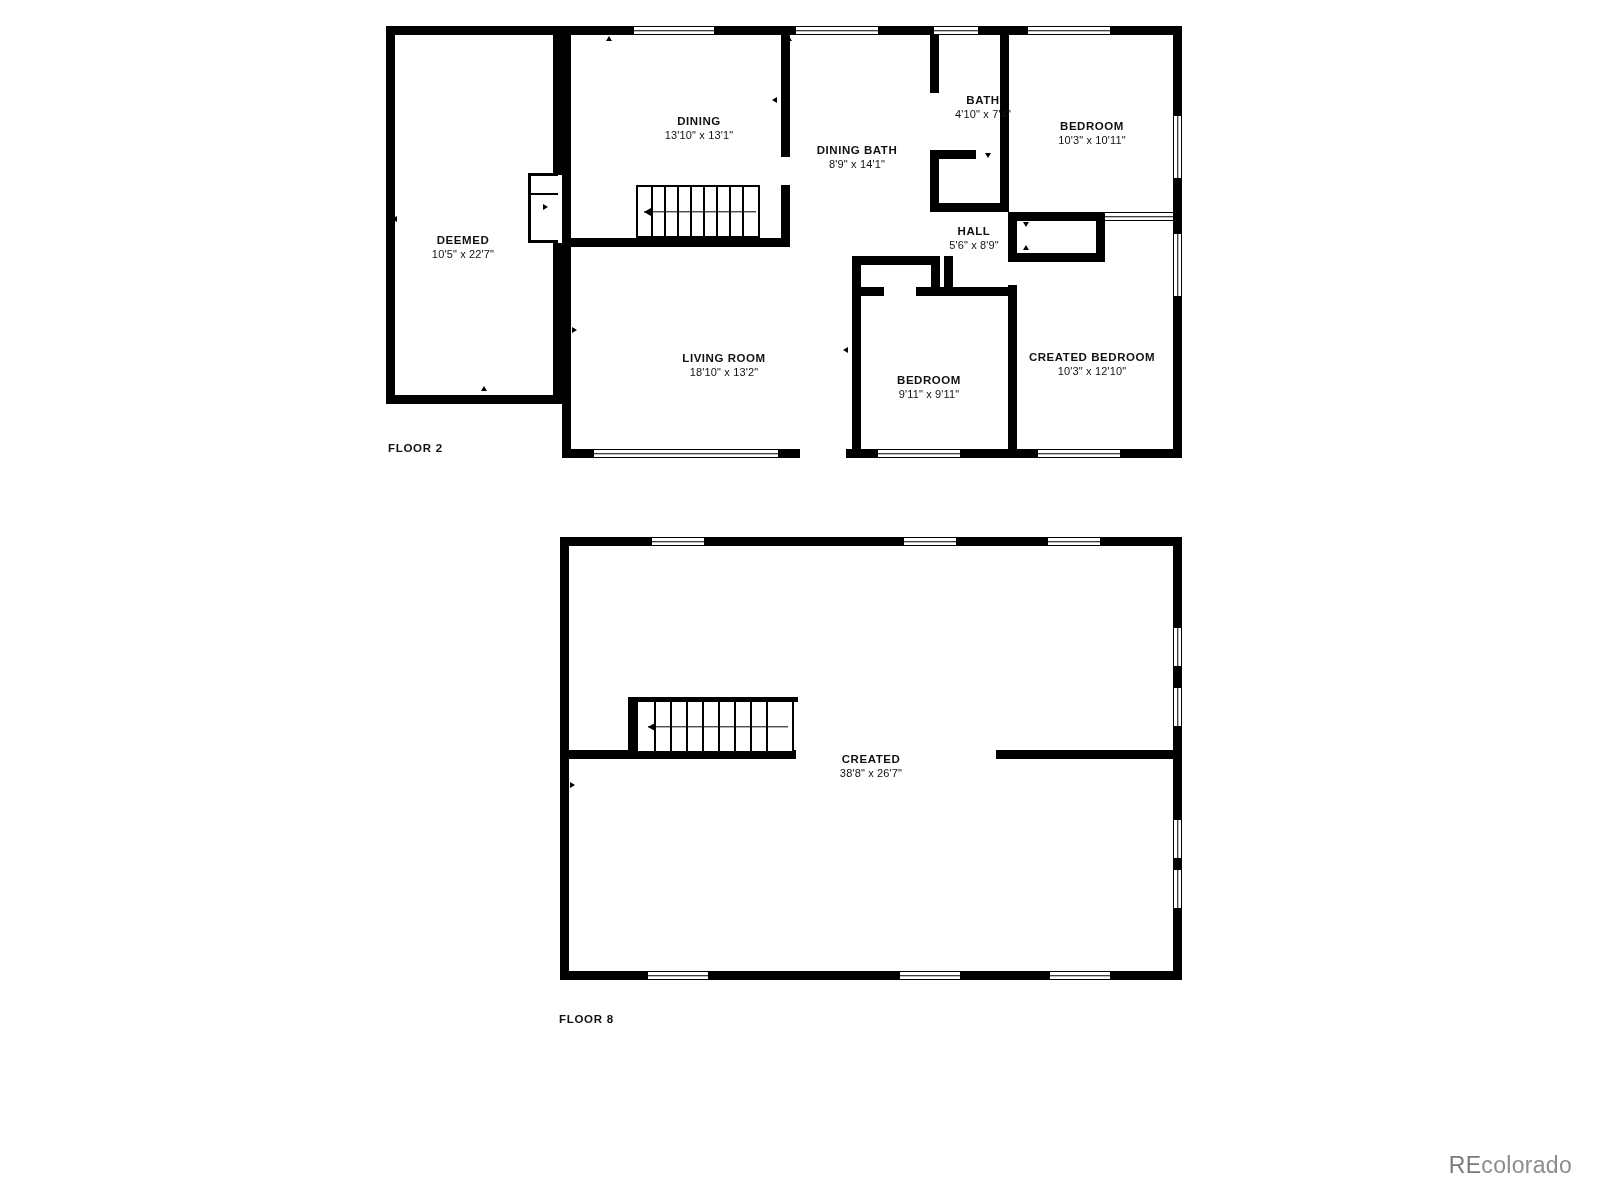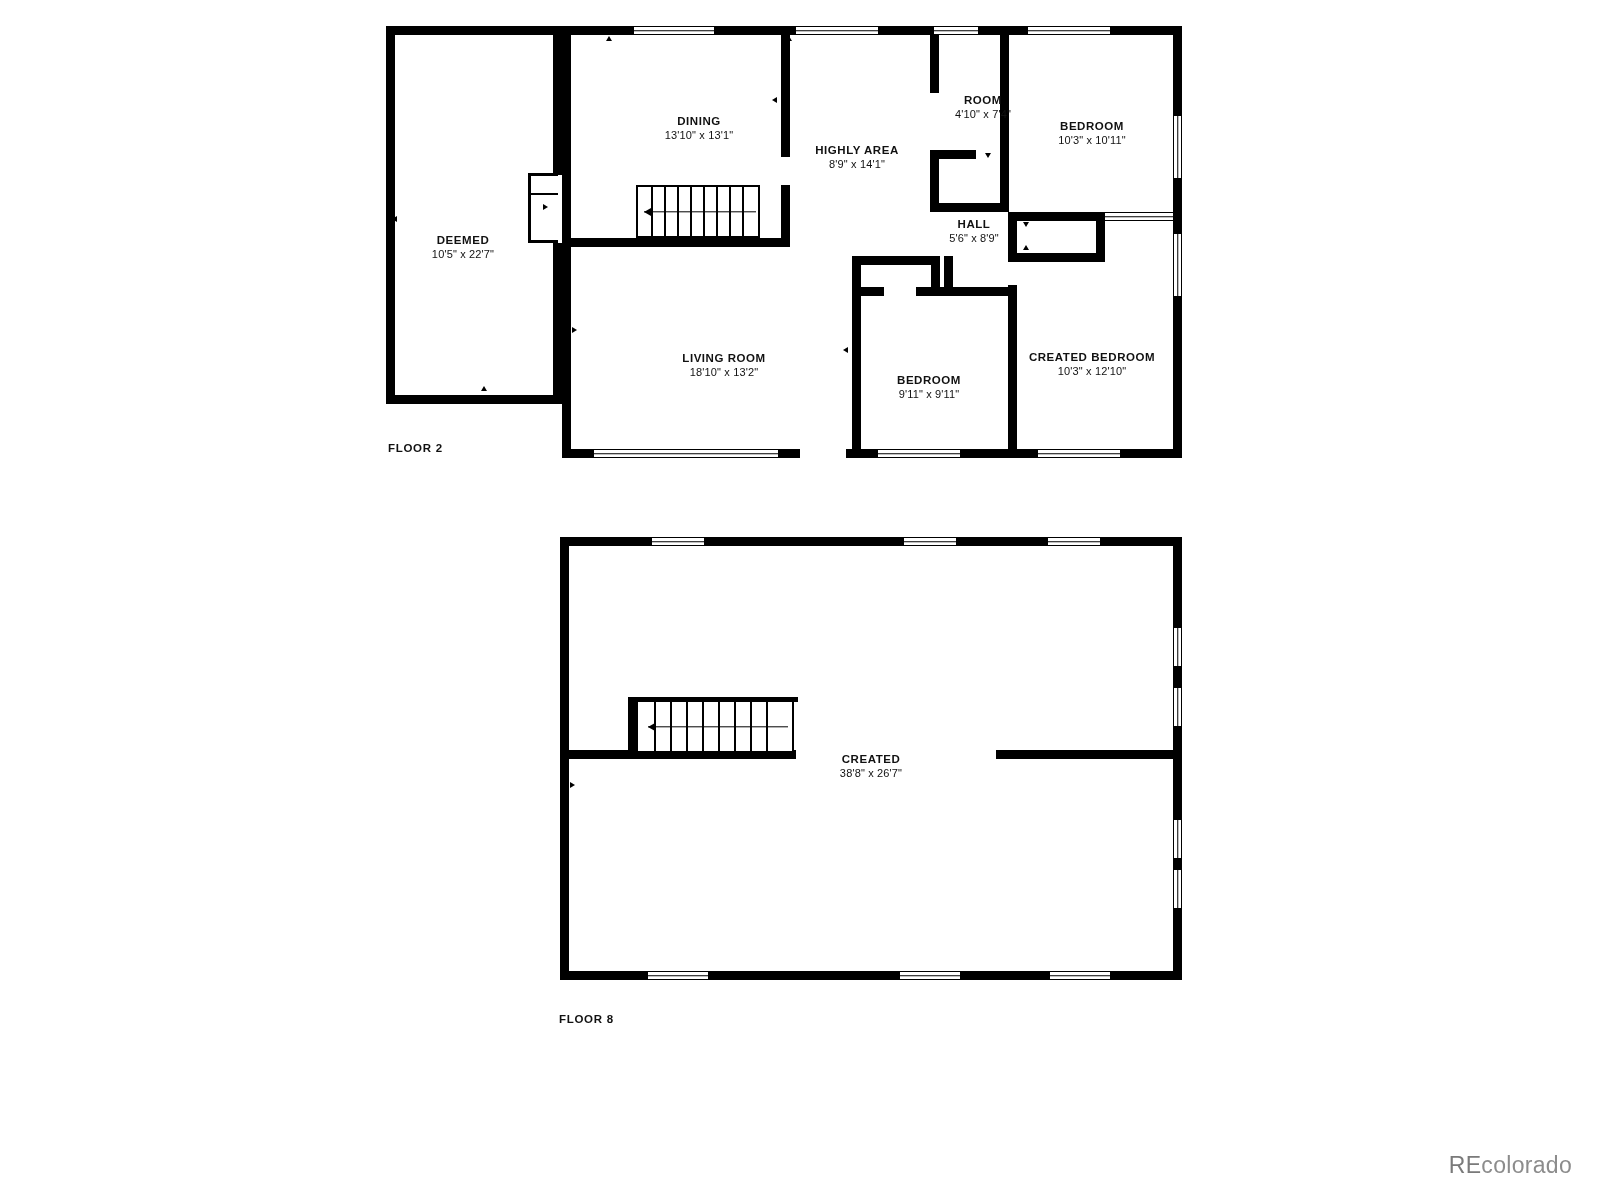--- a/index.html
+++ b/index.html
@@ -256,32 +256,32 @@
 
     <div class="room-label" style="left:463px; top:233px;">
       <span class="rl-name">DEEMED</span>
       <span class="rl-dims">10'5" x 22'7"</span>
     </div>
     <div class="room-label" style="left:699px; top:114px;">
       <span class="rl-name">DINING</span>
       <span class="rl-dims">13'10" x 13'1"</span>
     </div>
     <div class="room-label" style="left:857px; top:143px;">
-      <span class="rl-name">HIGHLY AREA</span>
+      <span class="rl-name">DINING BATH</span>
       <span class="rl-dims">8'9" x 14'1"</span>
     </div>
     <div class="room-label" style="left:983px; top:93px;">
-      <span class="rl-name">ROOM</span>
+      <span class="rl-name">BATH</span>
       <span class="rl-dims">4'10" x 7'4"</span>
     </div>
     <div class="room-label" style="left:1092px; top:119px;">
       <span class="rl-name">BEDROOM</span>
       <span class="rl-dims">10'3" x 10'11"</span>
     </div>
-    <div class="room-label" style="left:974px; top:217px;">
+    <div class="room-label" style="left:974px; top:224px;">
       <span class="rl-name">HALL</span>
       <span class="rl-dims">5'6" x 8'9"</span>
     </div>
     <div class="room-label" style="left:724px; top:351px;">
       <span class="rl-name">LIVING ROOM</span>
       <span class="rl-dims">18'10" x 13'2"</span>
     </div>
     <div class="room-label" style="left:929px; top:373px;">
       <span class="rl-name">BEDROOM</span>
       <span class="rl-dims">9'11" x 9'11"</span>

